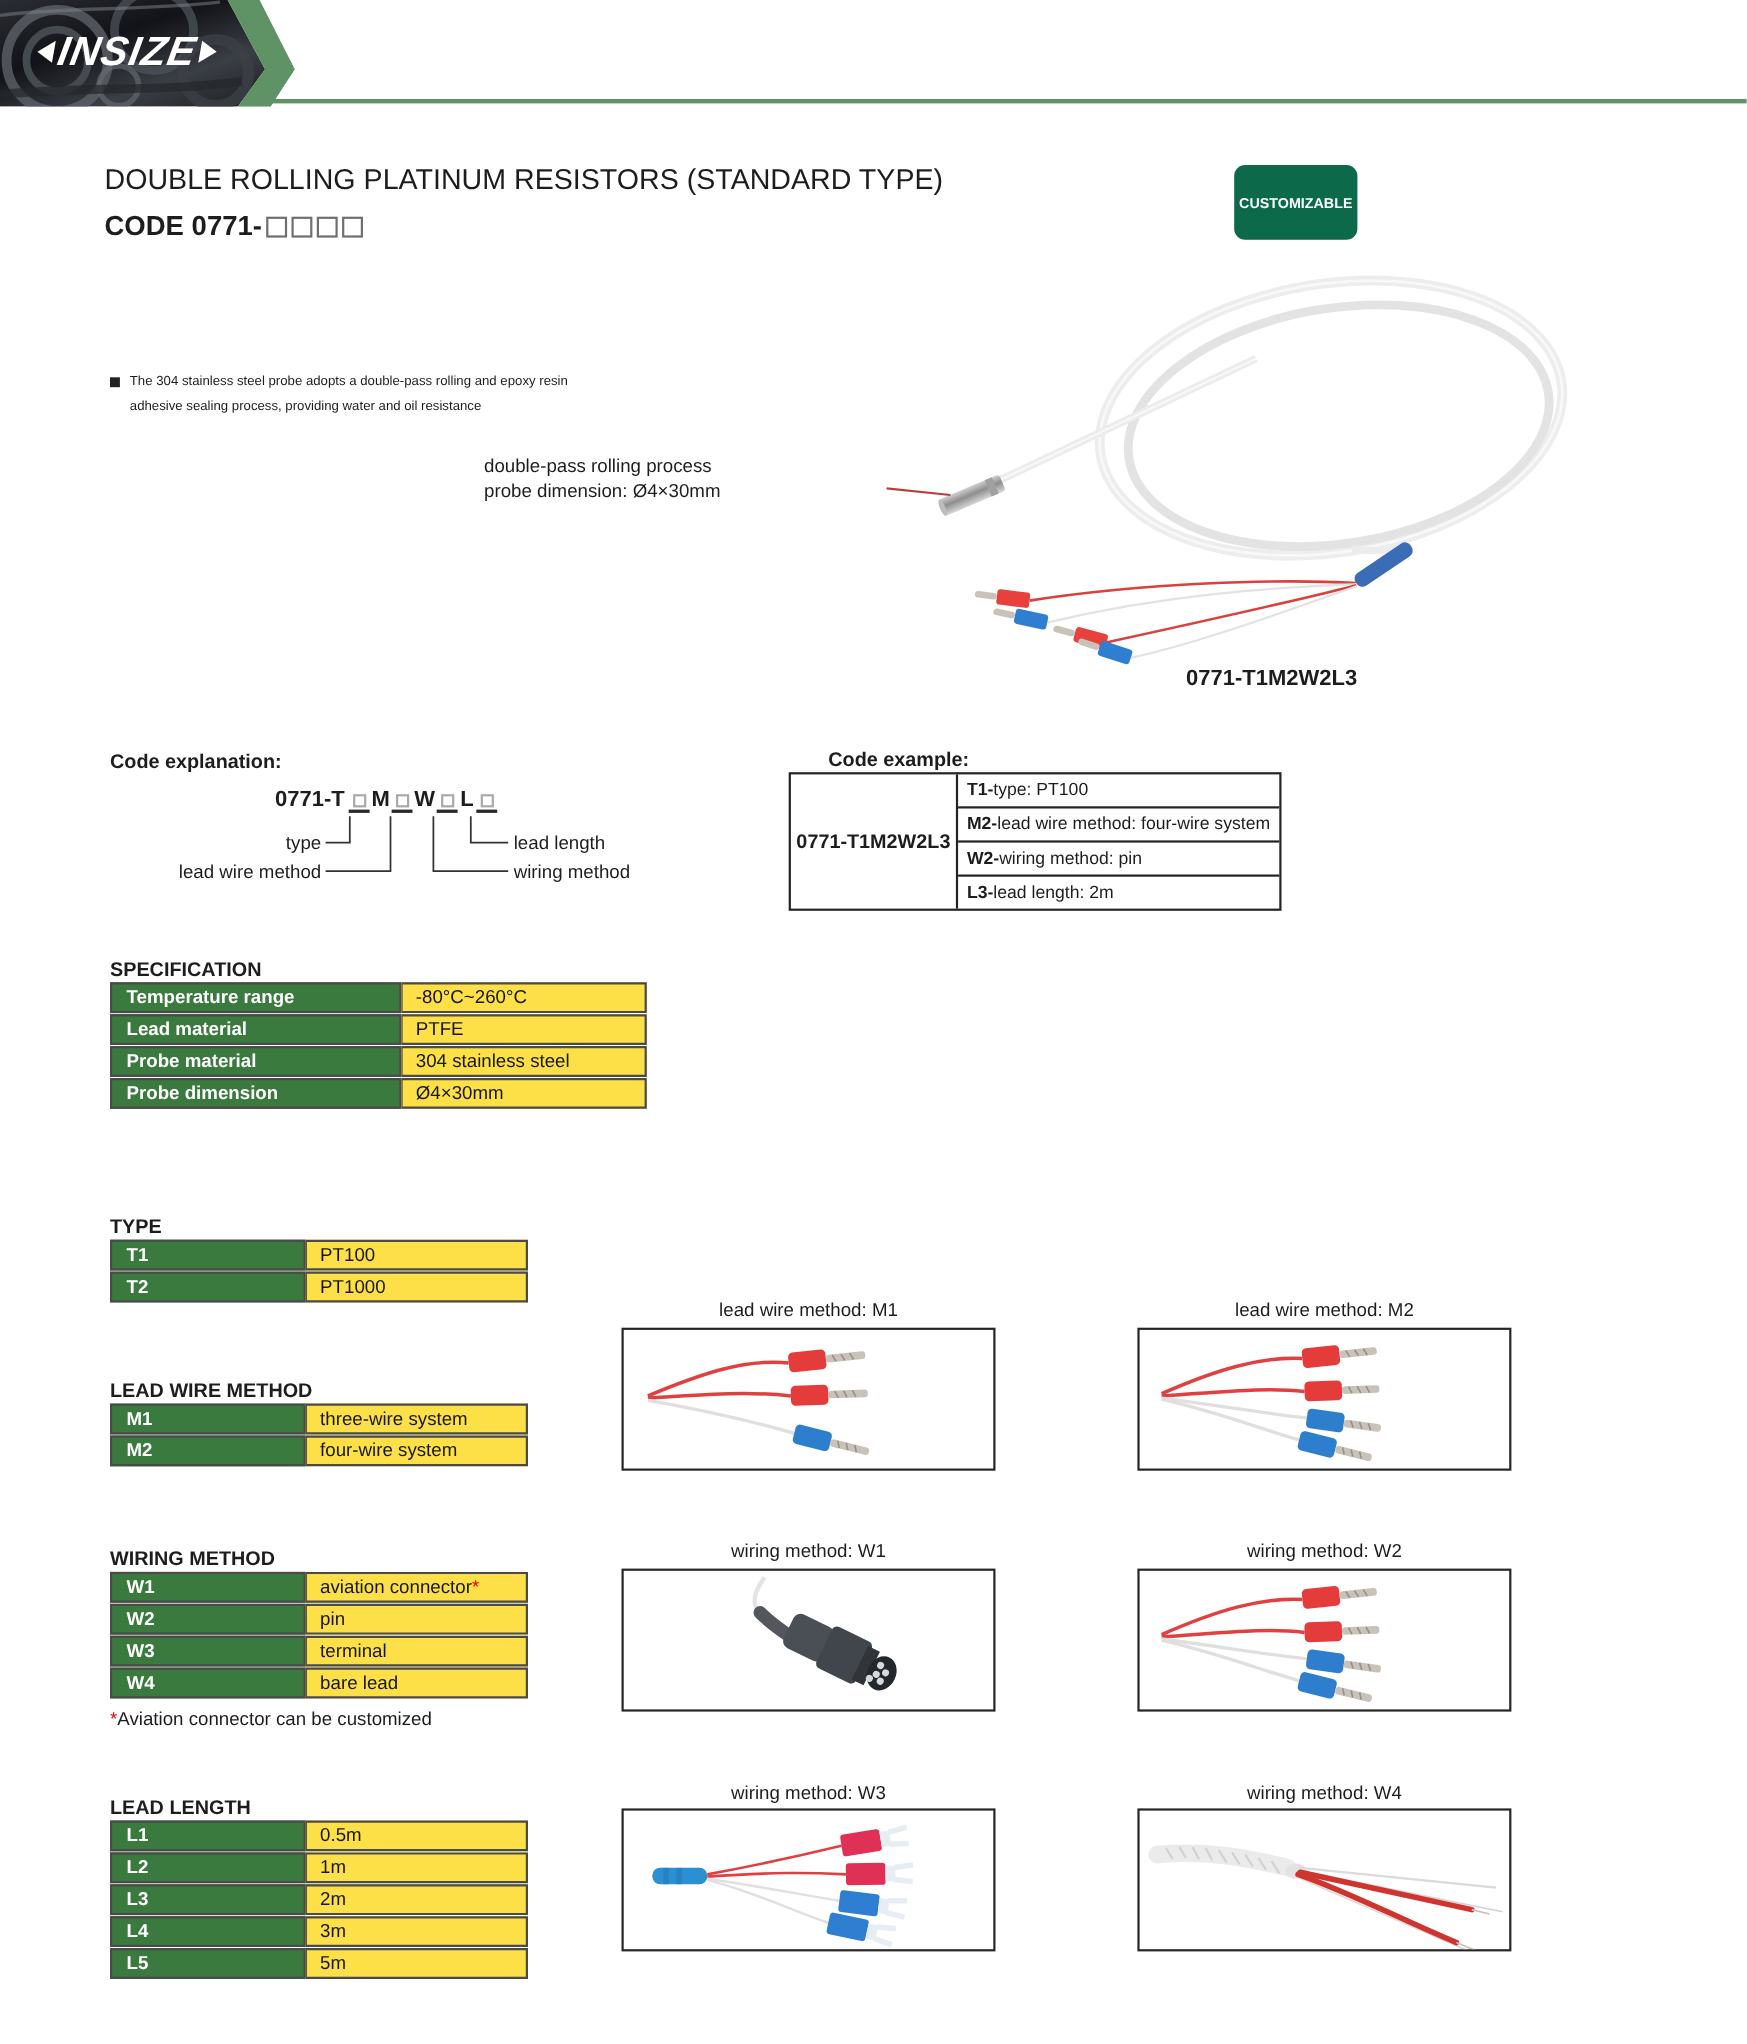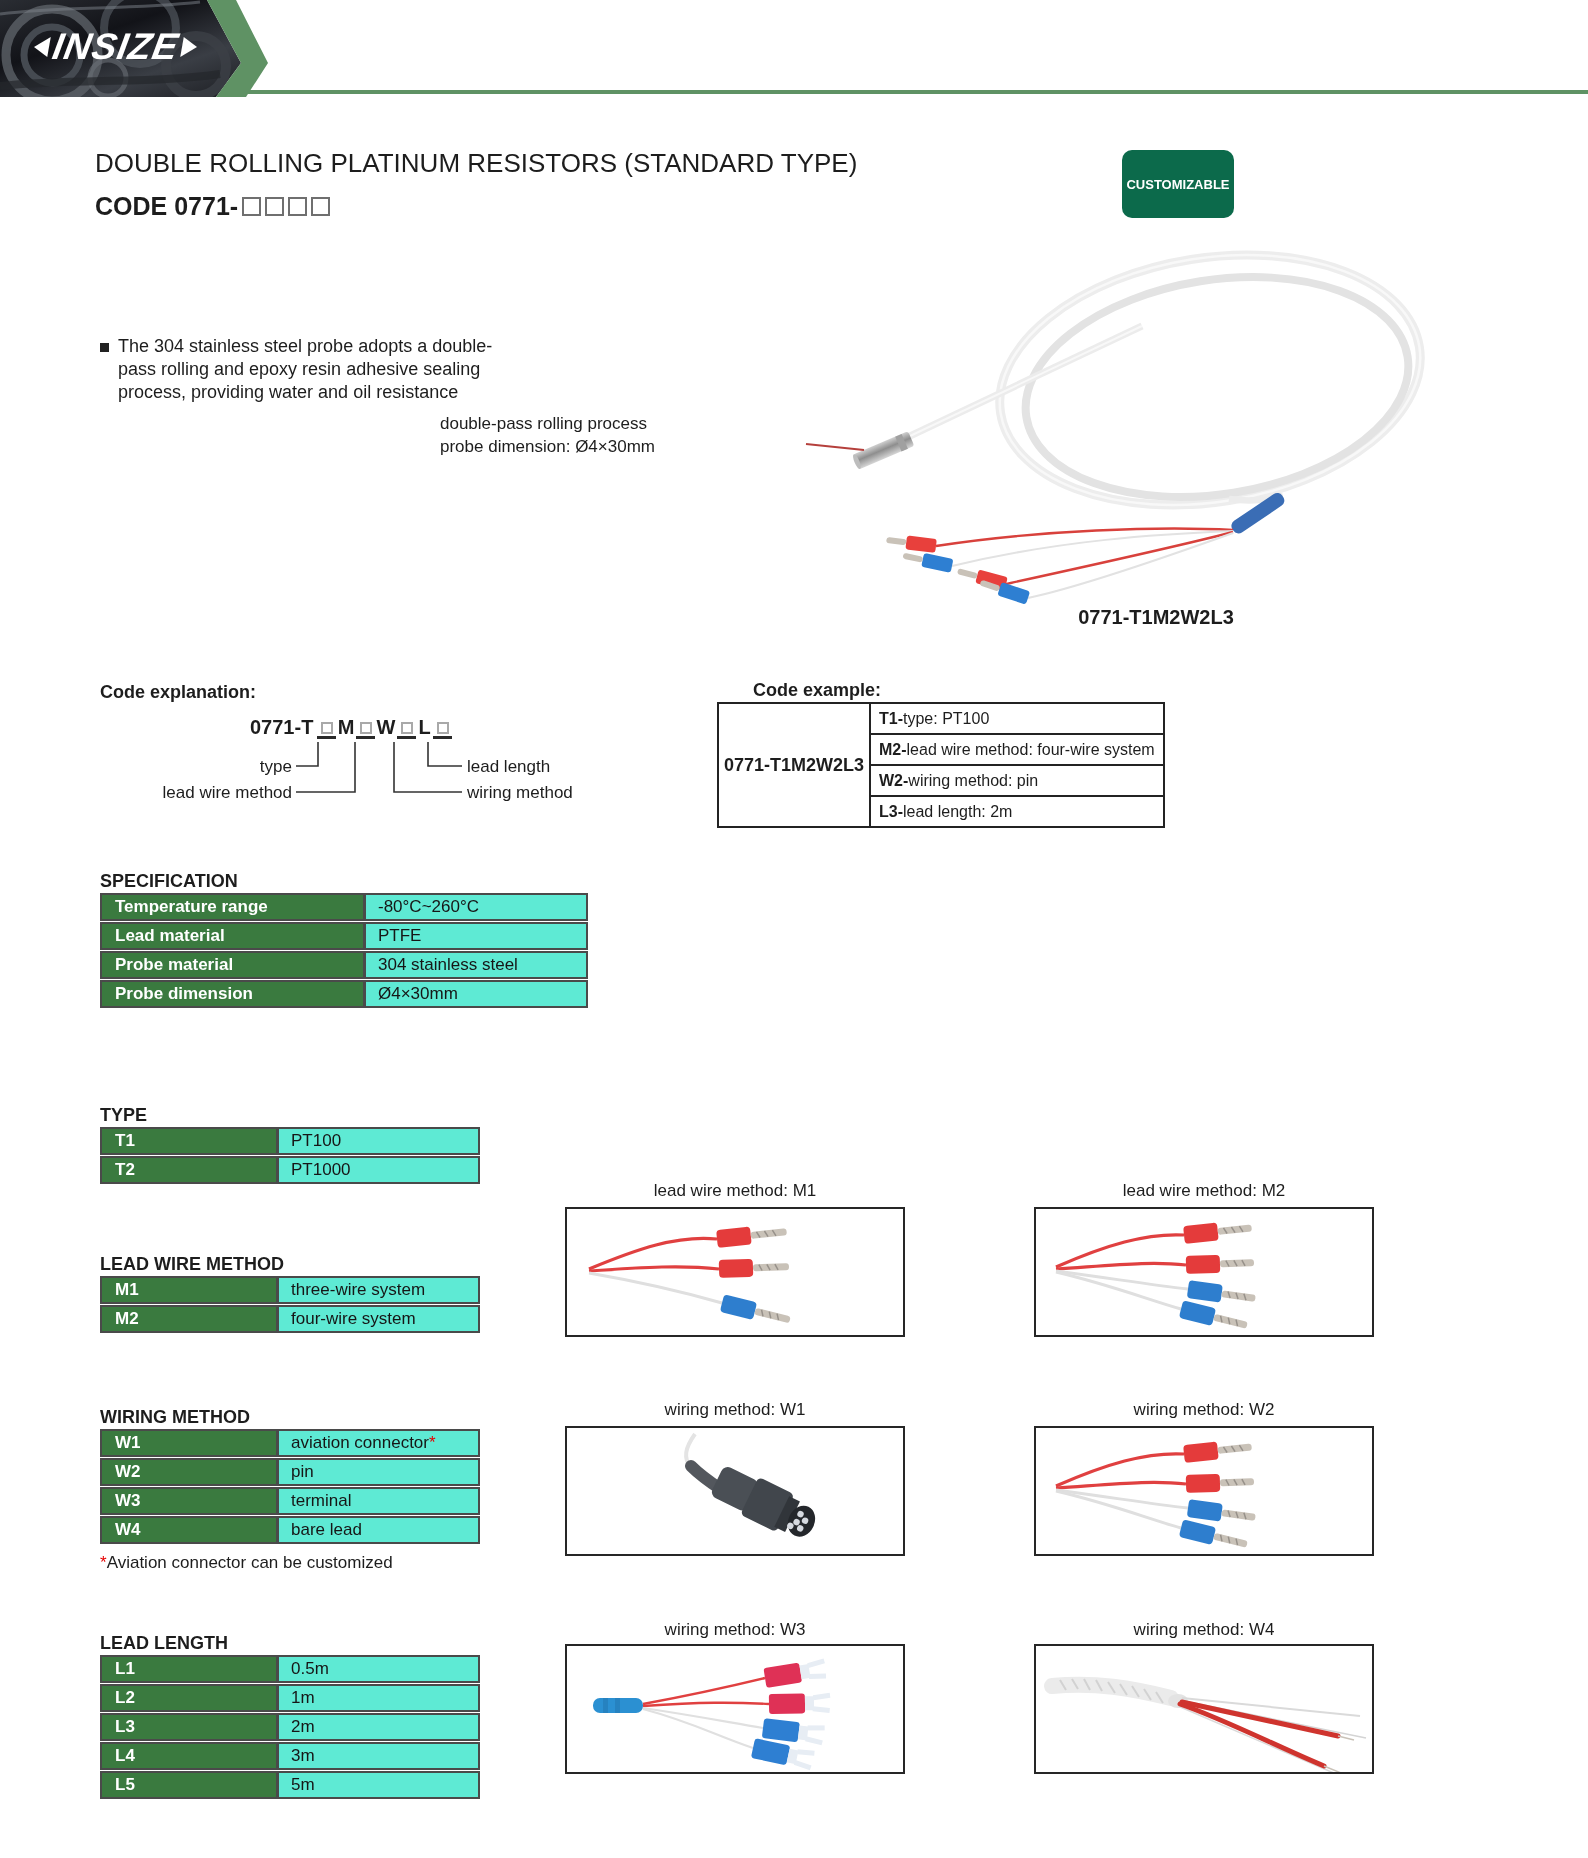--- a/index.html
+++ b/index.html
@@ -20,21 +20,21 @@
            border-left:15px solid #fff; display:inline-block; margin-left:4px; }
 
   .title { position:absolute; left:95px; top:148px; font-size:26px; font-weight:normal; letter-spacing:0; }
   .code-title { position:absolute; left:95px; top:192px; font-size:25px; font-weight:bold; display:flex; align-items:center; }
   .tbox { display:inline-block; width:15px; height:15px; border:2px solid #6f6f6f; margin-left:4px; }
   .badge { position:absolute; left:1122px; top:150px; width:112px; height:68px; border-radius:10px;
            background:#0c6a4b; color:#fff; font-weight:bold; font-size:13px;
            display:flex; align-items:center; justify-content:center; }
 
   .bullet-sq { position:absolute; left:100px; top:343px; width:9px; height:9px; background:#222; }
-  .bullet-tx { position:absolute; left:118px; top:335px; width:412px; font-size:18px; line-height:23px; }
+  .bullet-tx { position:absolute; left:118px; top:335px; width:412px; font-size:12px; line-height:23px; }
 
   .callout { position:absolute; left:440px; top:412px; width:366px; 
              font-size:17px; line-height:23px; }
   .model-label { position:absolute; left:1045px; top:606px; width:222px; text-align:center;
                  font-size:20px; font-weight:bold; }
 
   .sec-h { position:absolute; font-size:18px; font-weight:bold; }
 
   
   .codex { position:absolute; left:100px; top:682px; width:480px; height:132px; }
@@ -57,21 +57,21 @@
   .cx-col { border-left:2px solid #232323; }
   .cx-row { width:284px; height:29px; line-height:29px; padding-left:8px; font-size:16px;
             border-bottom:2px solid #232323; white-space:nowrap; }
   .cx-row:last-child { border-bottom:0; }
 
   
   .gtable { position:absolute; left:100px; }
   .grow { display:flex; height:28px; margin-bottom:1px; }
   .gkey, .gval { box-sizing:border-box; border:2px solid #4a4a4a; font-size:17px; line-height:23px; padding-top:0; }
   .gkey { background:#3a7a3f; color:#fff; font-weight:bold; padding-left:13px; }
-  .gval { background:#5eead4; color:#161616; padding-left:12px; border-left-width:1px; }
+  .gval { background:#fde047; color:#161616; padding-left:12px; border-left-width:1px; }
   .s-key { width:265px; } .s-val { width:223px; }
   .w-key { width:178px; } .w-val { width:202px; }
   .star { color:#e60000; }
   .note { position:absolute; left:100px; top:1553px; font-size:17px; }
 
   
   .cap { position:absolute; width:340px; text-align:center; font-size:17px; }
   .fig-box { position:absolute; width:336px; height:126px; border:2px solid #262626; background:#fff; }
   .fig-box svg { display:block; width:100%; height:100%; }
 </style>

